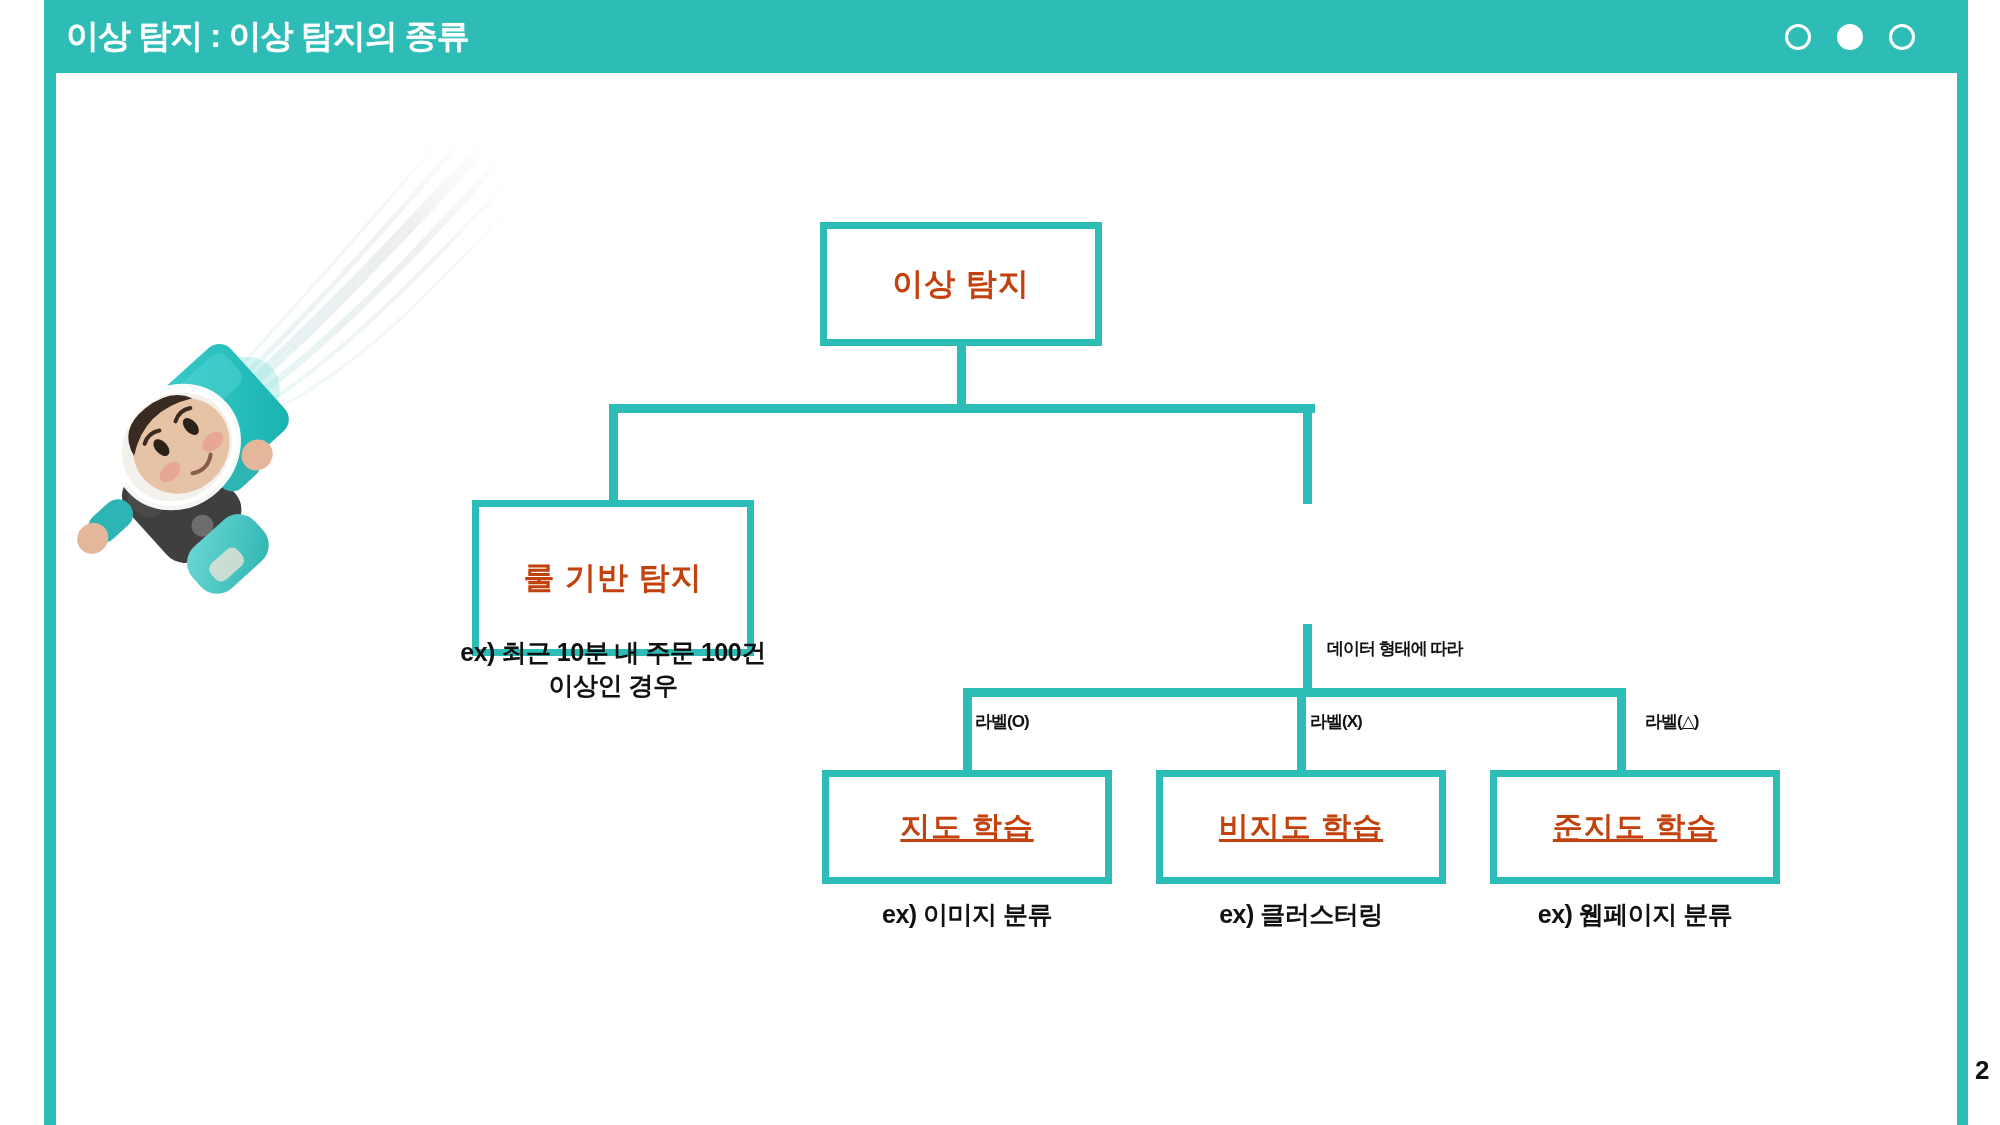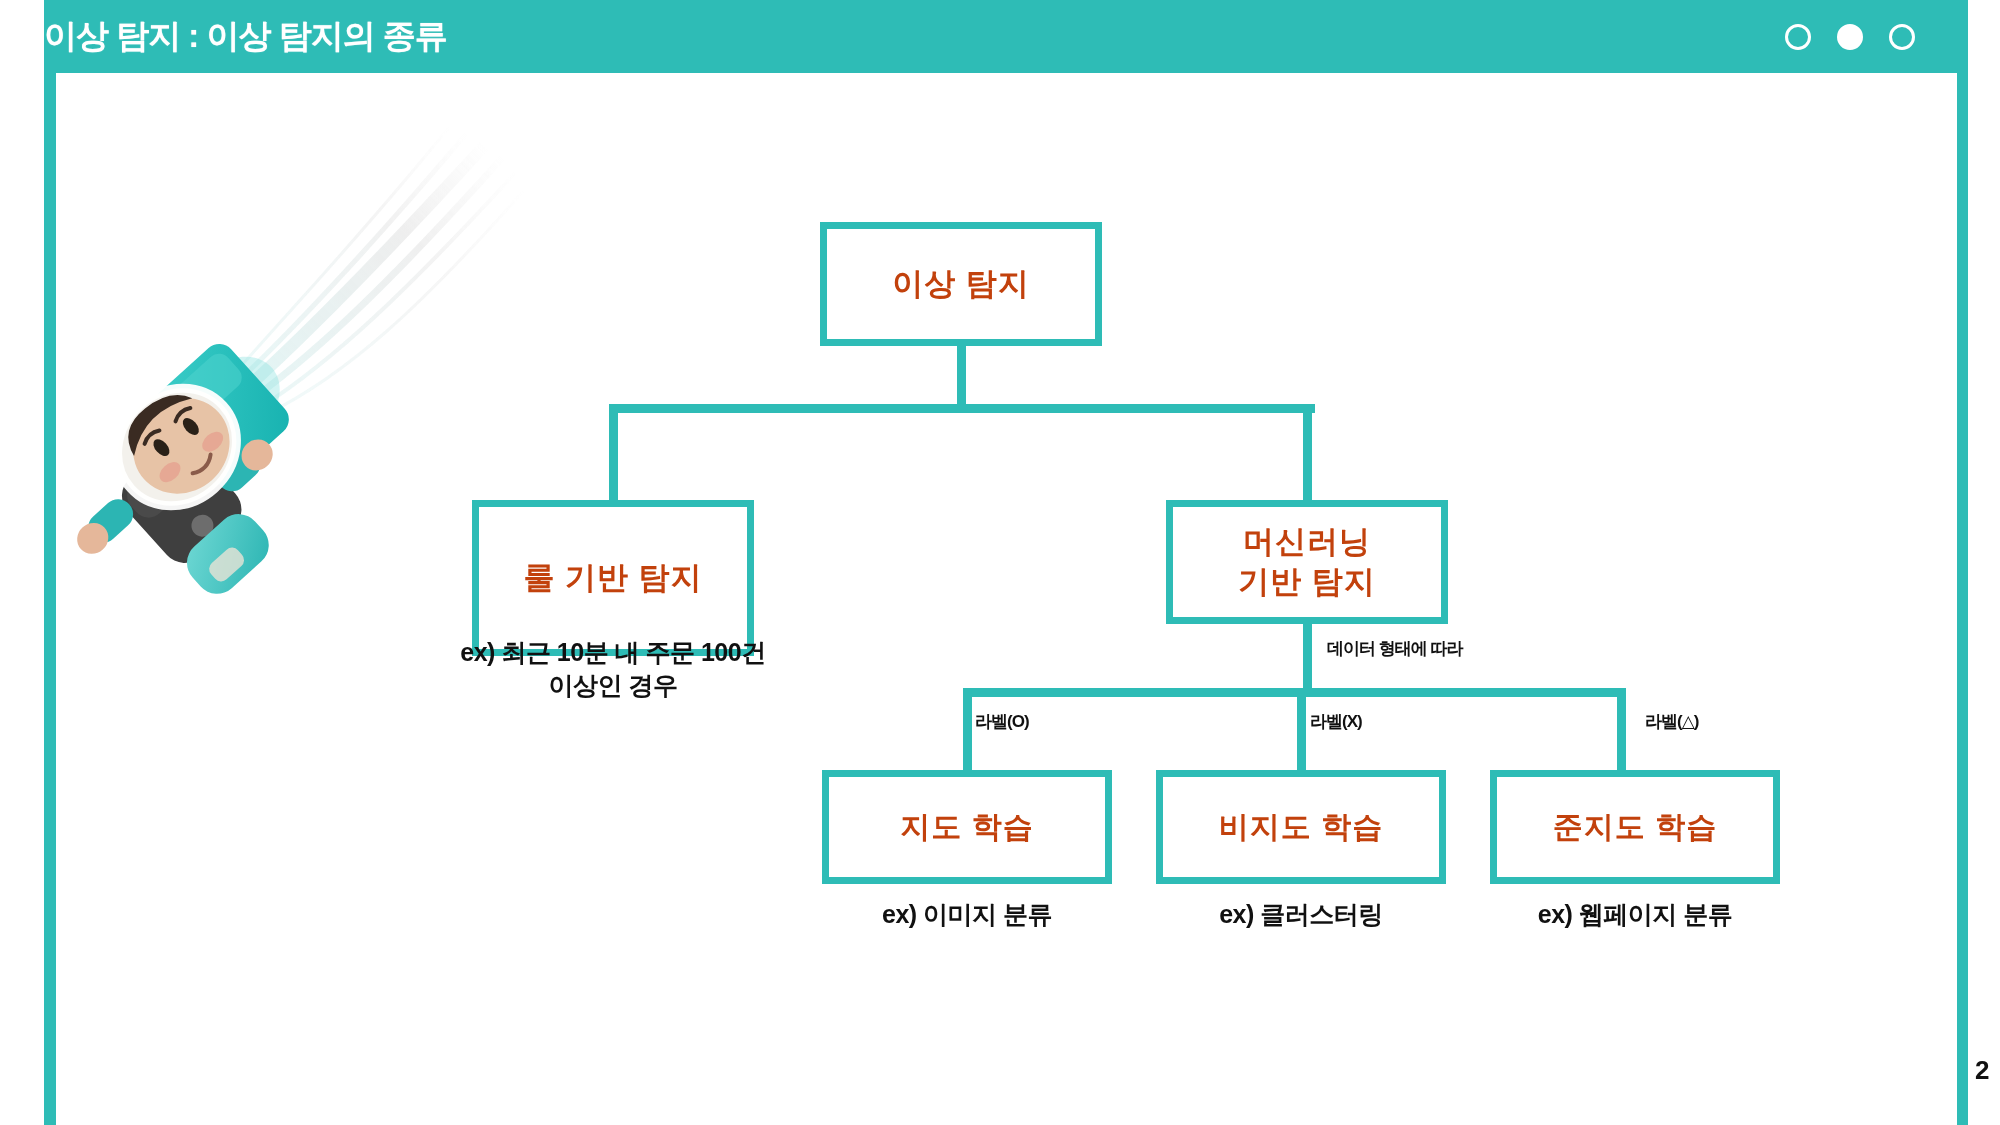--- a/index.html
+++ b/index.html
@@ -22,20 +22,21 @@
     position:absolute;
     left:44px; top:0; width:1913px; height:73px;
     background:#2ebcb6;
     display:flex; align-items:center;
   }
   .header-title {
     color:#ffffff;
     font-size:33px;
     font-weight:bold;
     letter-spacing:-1px;
+    margin-left:22px;
     white-space:nowrap;
     text-shadow:0 0 1px rgba(255,255,255,.6);
   }
   .page-dots {
     position:absolute;
     right:42px; top:50%;
     transform:translateY(-50%);
     display:flex; align-items:center; gap:26px;
   }
   .dot {
@@ -83,21 +84,21 @@
     background:#ffffff;
     display:flex; align-items:center; justify-content:center;
     text-align:center;
     color:#c2410c;
     font-weight:bold;
     line-height:1.28;
     letter-spacing:1px;
   }
   .node.lvl1 { font-size:31px; }
   .node.lvl2 { font-size:31px; }
-  .node.lvl3 { font-size:30px; }
+  .node.lvl3 { font-size:30px;text-decoration:underline; }
 
   #node-root   { left:820px;  top:222px; width:282px; height:124px; }
   #node-rule   { left:472px;  top:500px; width:282px; height:156px; }
   #node-ml     { left:1166px; top:500px; width:282px; height:124px; }
   #node-sup    { left:822px;  top:770px; width:290px; height:114px; }
   #node-unsup  { left:1156px; top:770px; width:290px; height:114px; }
   #node-semi   { left:1490px; top:770px; width:290px; height:114px; }
 
   .caption {
     position:absolute;
@@ -222,24 +223,20 @@
     <div class="connector" style="left:1303px; top:404px; width:9px;   height:100px;"></div>
 
     <div class="connector" style="left:1303px; top:624px; width:9px;   height:70px;"></div>
     <div class="connector" style="left:963px;  top:688px; width:663px; height:9px;"></div>
     <div class="connector" style="left:963px;  top:688px; width:9px;   height:86px;"></div>
     <div class="connector" style="left:1297px; top:688px; width:9px;   height:86px;"></div>
     <div class="connector" style="left:1617px; top:688px; width:9px;   height:86px;"></div>
 
     <div class="node lvl1" id="node-root">이상 탐지</div>
     <div class="node lvl2" id="node-rule">룰 기반 탐지</div>
-    <div class="node lvl2" id="node-ml">
-        <span style="white-space:pre-line">머신러닝
-기반 탐지</span>
-      </div>
     <div class="node lvl3" id="node-sup">지도 학습</div>
     <div class="node lvl3" id="node-unsup">비지도 학습</div>
     <div class="node lvl3" id="node-semi">준지도 학습</div>
 
     <div class="caption" id="cap-rule">ex) 최근 10분 내 주문 100건
 이상인 경우</div>
     <div class="caption" id="cap-unsup">ex) 클러스터링</div>
     <div class="caption" id="cap-sup">ex) 이미지 분류</div>
     <div class="caption" id="cap-semi">ex) 웹페이지 분류</div>
 

